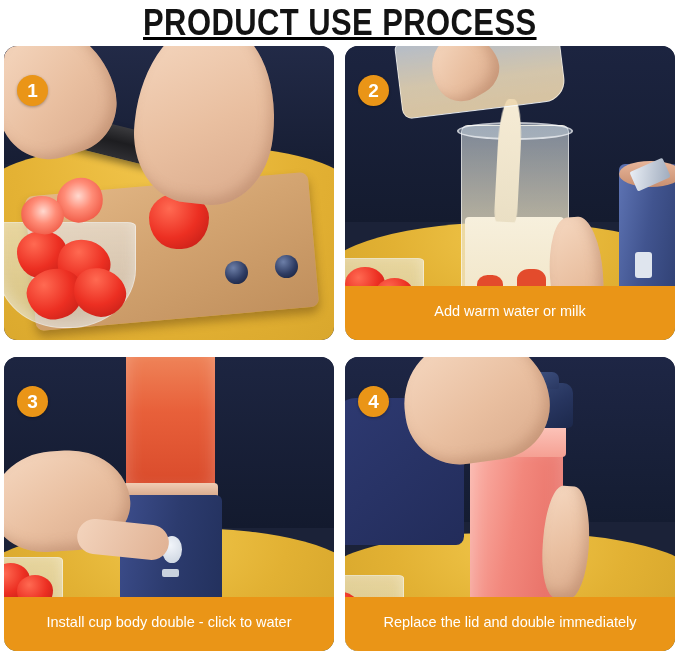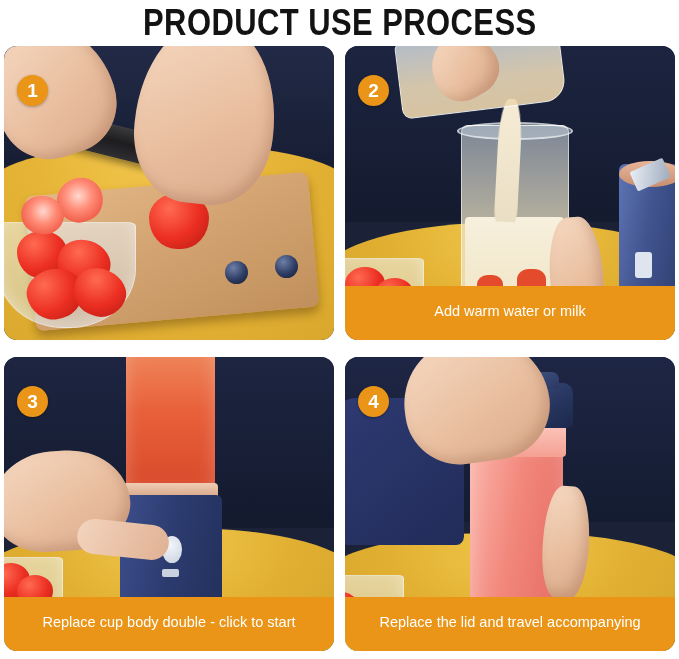--- a/index.html
+++ b/index.html
@@ -20,20 +20,21 @@
     flex-direction: column;
   }
 
   
   .title-bar {
     height: 46px;
     display: flex;
     align-items: center;
     justify-content: center;
     background: #ffffff;
+    text-decoration: underline;
   }
   .title-text {
     font-family: "Liberation Sans Narrow", "Liberation Sans", sans-serif;
     font-size: 36px;
     font-weight: bold;
     letter-spacing: 0.5px;
     color: #131313;
     transform: scaleX(0.86);
     transform-origin: center;
     white-space: nowrap;
@@ -427,39 +428,39 @@
         <div class="cup-jar"></div>
         <div class="cup-collar"></div>
         <div class="cup-base"></div>
         <div class="power-btn"></div>
         <div class="usb-port"></div>
         <div class="hand hand-e"></div>
         <div class="finger"></div>
       </div>
       <div class="badge">3</div>
       <div class="caption">
-        <span class="caption-text">Replace cup body double - click to start</span>
+        <span class="caption-text">Install cup body double - click to water</span>
       </div>
     </div>
 
     <div class="panel p4">
       <div class="scene">
         <div class="bg-wall"></div>
         <div class="bg-table"></div>
         <div class="shirt"></div>
         <div class="bowl"></div>
         <div class="berry b1"></div>
         <div class="berry b2"></div>
         <div class="bottle"></div>
         <div class="bottle-neck"></div>
         <div class="bottle-lid"></div>
         <div class="lid-tab"></div>
         <div class="hand hand-g"></div>
         <div class="hand hand-f"></div>
       </div>
       <div class="badge">4</div>
       <div class="caption">
-        <span class="caption-text">Replace the lid and travel accompanying</span>
+        <span class="caption-text">Replace the lid and double immediately</span>
       </div>
     </div>
 
   </div>
 </div>
 
 </body></html>

